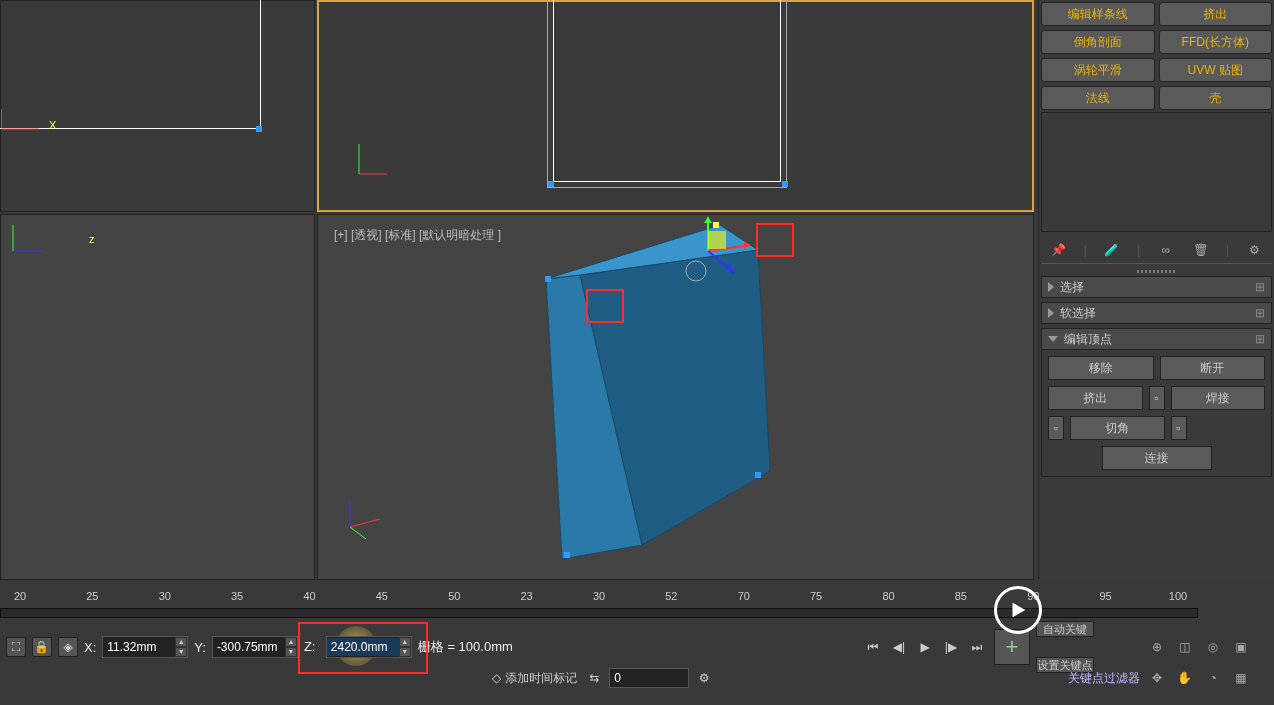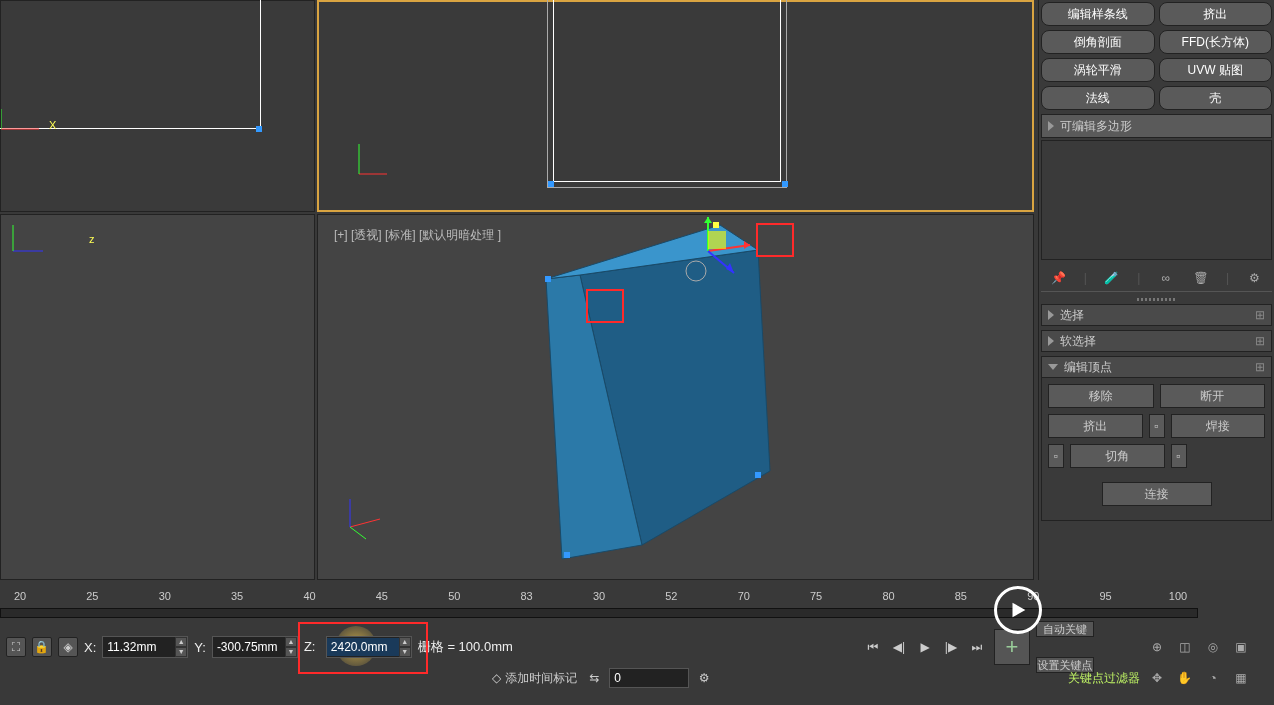--- a/index.html
+++ b/index.html
@@ -17,21 +17,21 @@
 .axis{position:absolute;width:40px;height:40px}
 .vp-label{position:absolute;top:12px;left:16px;color:#bbb;font-size:12px}
 .face{fill:#2b79a8;stroke:#1a4a68;stroke-width:1}
 .face.top{fill:#3a95cc}
 .face.side{fill:#1f5d85}
 .redmark{position:absolute;border:2px solid #ff2a2a;width:38px;height:34px}
 .redmark.big{width:130px;height:52px}
 .gizmo line{stroke-width:2}
 .sidepanel{width:236px;background:#3a3a3a;border-left:1px solid #222;display:flex;flex-direction:column}
 .modbtns{display:flex;flex-wrap:wrap;gap:4px;padding:2px}
-.mbtn{flex:1 1 calc(50% - 4px);min-width:100px;height:24px;background:#5a5a5a;border:1px solid #222;border-radius:8px;display:flex;align-items:center;justify-content:center;color:#ffffff;font-size:12px;cursor:pointer}
+.mbtn{flex:1 1 calc(50% - 4px);min-width:100px;height:24px;background:#5a5a5a;border:1px solid #222;border-radius:3px;display:flex;align-items:center;justify-content:center;color:#eab308;font-size:12px;cursor:pointer}
 .stackhdr{height:24px;background:#5a5a5a;border:1px solid #222;display:flex;align-items:center;padding:0 6px;margin:2px}
 .stacktri{width:0;height:0;border-left:6px solid #999;border-top:5px solid transparent;border-bottom:5px solid transparent;margin-right:6px}
 .stacklist{height:120px;background:#3a3a3a;border:1px solid #222;margin:0 2px}
 .stacktools{display:flex;justify-content:space-around;align-items:center;height:28px;margin:4px 2px;border-bottom:1px solid #555}
 .sicon{width:20px;height:20px;display:flex;align-items:center;justify-content:center;color:#aaa}
 .divgrab{height:6px;display:flex;align-items:center;justify-content:center}
 .divgrab::before{content:"";display:block;width:40px;height:3px;background:repeating-linear-gradient(90deg,#777 0 2px,transparent 2px 4px)}
 .rollout{margin:2px}
 .rollhdr{height:22px;background:#4a4a4a;border:1px solid #222;display:flex;align-items:center;padding:0 6px;cursor:pointer}
 .rolltri{width:0;height:0;margin-right:6px}
@@ -146,24 +146,20 @@
     <div class="modbtns">
       <div class="mbtn">编辑样条线</div>
       <div class="mbtn">挤出</div>
       <div class="mbtn">倒角剖面</div>
       <div class="mbtn">FFD(长方体)</div>
       <div class="mbtn">涡轮平滑</div>
       <div class="mbtn">UVW 贴图</div>
       <div class="mbtn">法线</div>
       <div class="mbtn">壳</div>
     </div>
-    <div class="stackhdr">
-      <span class="stacktri"></span>
-      <span>可编辑多边形</span>
-    </div>
     <div class="stacklist"></div>
     <div class="stacktools">
       <span class="sicon">📌</span>
       <span style="color:#555">|</span>
       <span class="sicon">🧪</span>
       <span style="color:#555">|</span>
       <span class="sicon">∞</span>
       <span class="sicon">🗑</span>
       <span style="color:#555">|</span>
       <span class="sicon">⚙</span>
@@ -192,37 +188,37 @@
       </div>
       <div class="rollbody">
         <div class="pbtn">移除</div>
         <div class="pbtn">断开</div>
         <div class="pbtn half">挤出</div>
         <div class="pbtn small">▫</div>
         <div class="pbtn half">焊接</div>
         <div class="pbtn small">▫</div>
         <div class="pbtn half">切角</div>
         <div class="pbtn small">▫</div>
-        <div class="pbtn" style="flex:0 0 110px;margin:8px auto">连接</div>
+        <div class="pbtn" style="flex:0 0 110px;margin:0 auto">连接</div>
       </div>
     </div>
   </div>
 </div>
 
 <div class="btmarea">
   <div class="timeline">
     <div class="ticks">
       <span class="tick">20</span>
         <span class="tick">25</span>
       <span class="tick">30</span>
         <span class="tick">35</span>
       <span class="tick">40</span>
         <span class="tick">45</span>
       <span class="tick">50</span>
-        <span class="tick">83</span>
+        <span class="tick">23</span>
       <span class="tick">30</span>
         <span class="tick">52</span>
       <span class="tick">70</span>
         <span class="tick">75</span>
       <span class="tick">80</span>
         <span class="tick">85</span>
       <span class="tick">90</span>
         <span class="tick">95</span>
       <span class="tick">100</span>
     </div>
@@ -289,21 +285,21 @@
     <span class="addtime">
         <span>◇</span>
         <span>添加时间标记</span>
       </span>
     <div class="framesel">
       <span class="pbicon">⇆</span>
       <input class="framein" value="0" style="">
       <span class="pbicon">⚙</span>
     </div>
     <div style="flex:1"></div>
-    <span style="color:#bef264">关键点过滤器</span>
+    <span style="color:#c4b5fd">关键点过滤器</span>
     <span class="navicon">✥</span>
     <span class="navicon">✋</span>
     <span class="navicon">◔</span>
     <span class="navicon">▦</span>
   </div>
 </div>
 
 <div class="watermark">
   <div class="wmicon">
       <svg viewBox="0 0 24 24">

